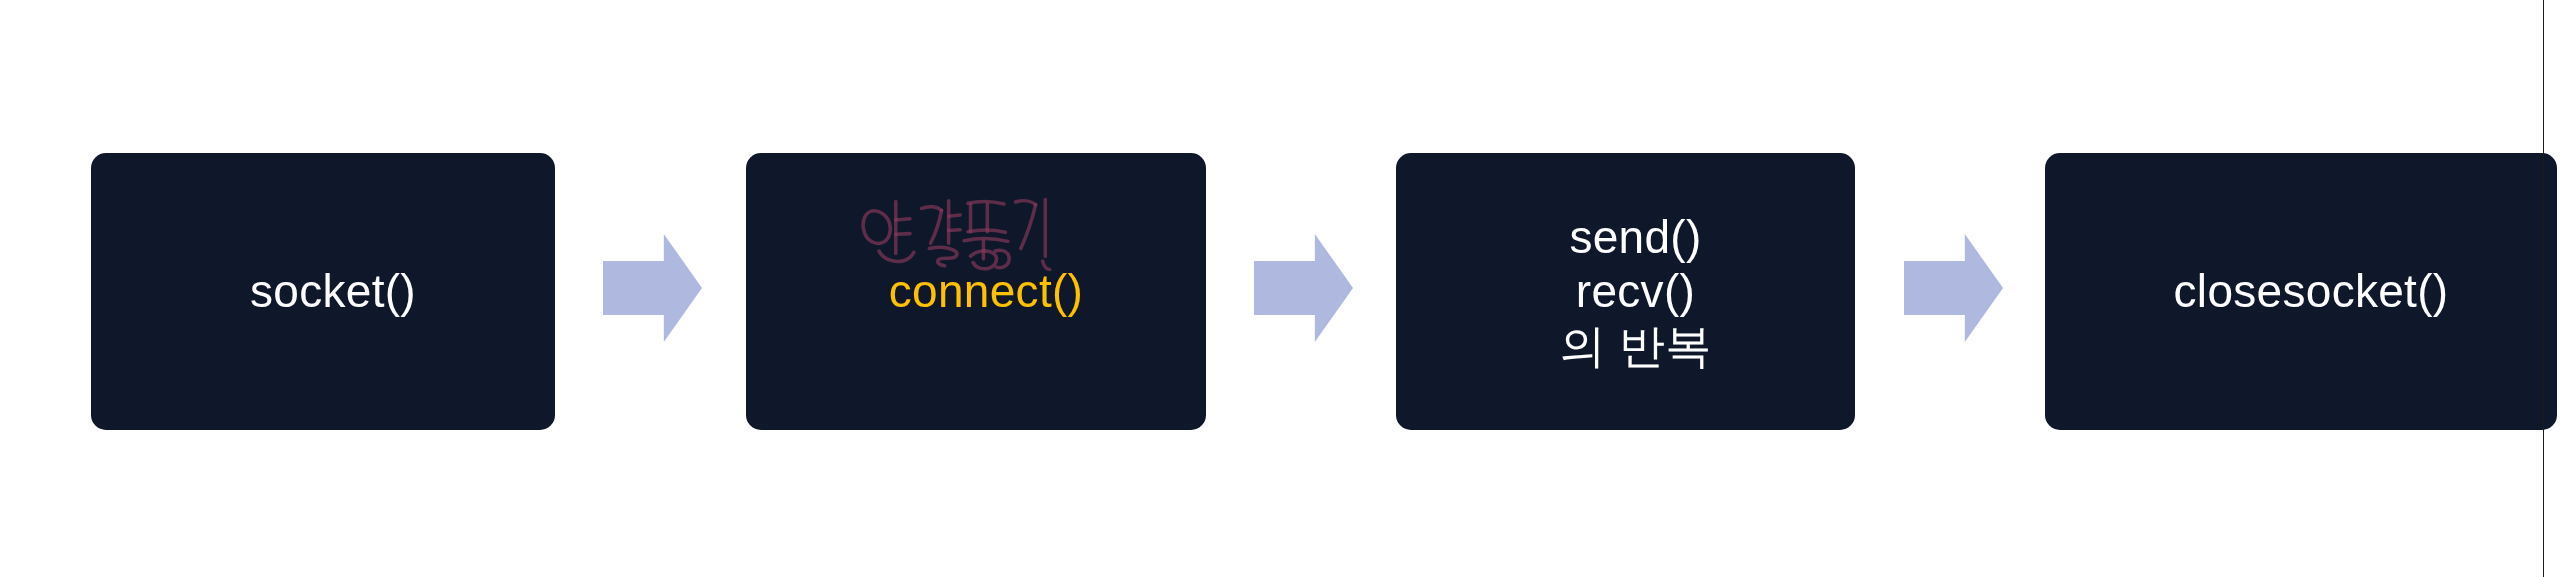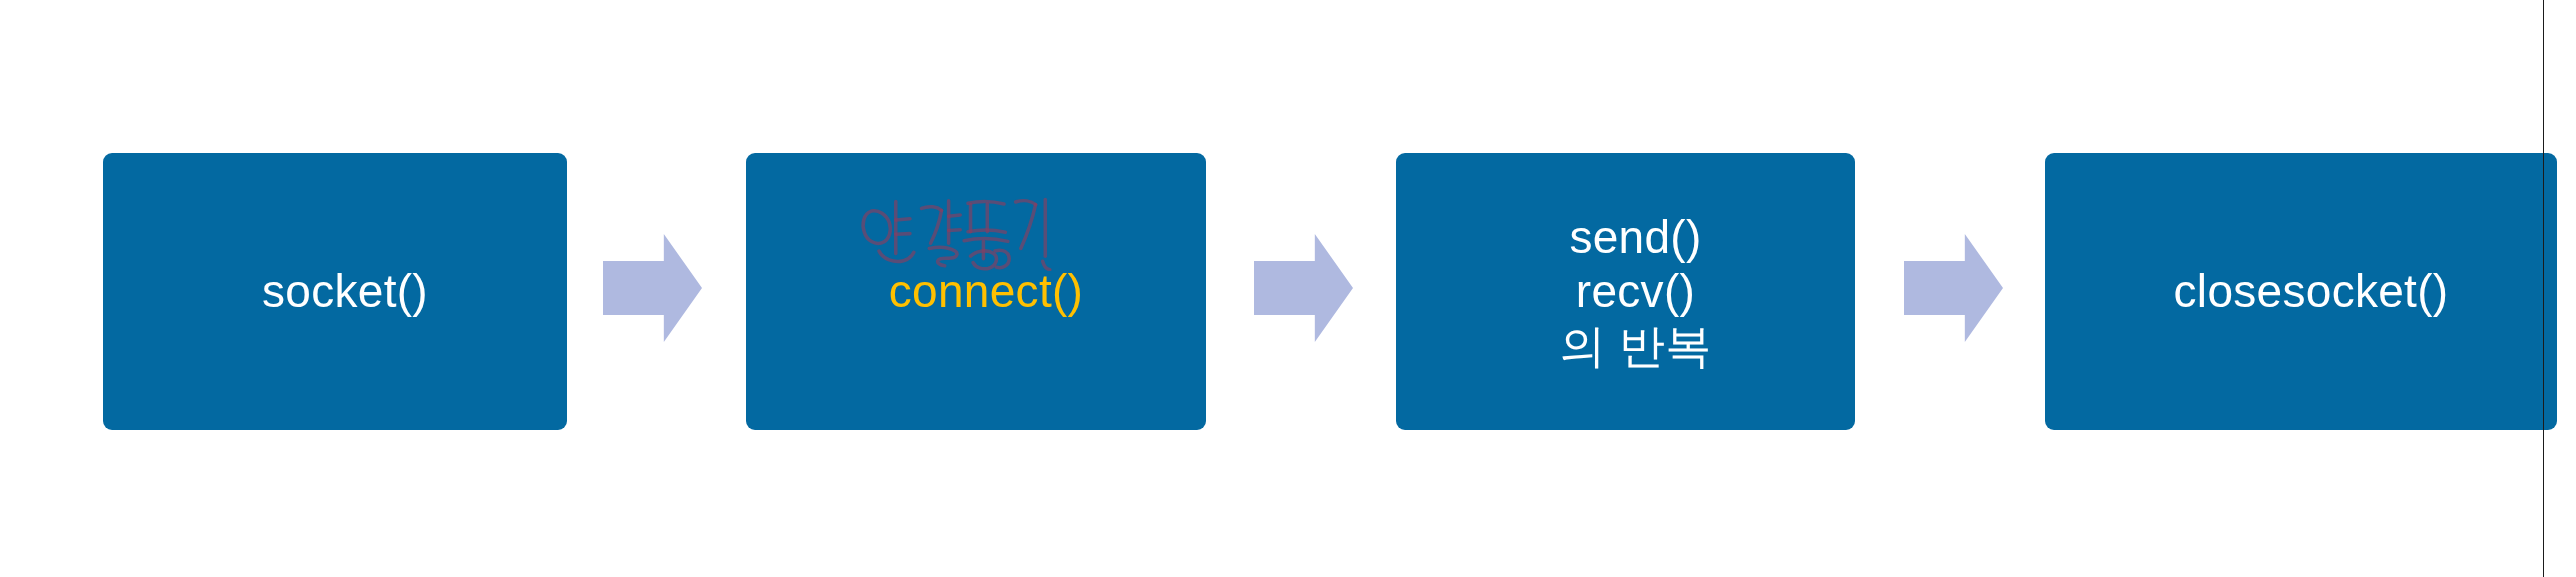--- a/index.html
+++ b/index.html
@@ -27,40 +27,40 @@
     width: 1.3px;
     height: 577px;
     background: #1b1b1b;
   }
 
   
   .node {
     position: absolute;
     top: 153px;
     height: 277px;
-    background: #0369a1;
-    border-radius: 9px;
+    background: #0f172a;
+    border-radius: 15px;
     display: flex;
     align-items: center;
     justify-content: center;
     box-sizing: border-box;
     padding-left: 20px;
   }
   .node-label {
     text-align: center;
     color: #ffffff;
     font-size: 46px;
     font-weight: 400;
     line-height: 1.18;
     letter-spacing: 0.3px;
     white-space: pre-line;
   }
   .node-label.accent { color: #FFC000; }
 
-  .node-1 { left: 103px;  width: 464px; }
+  .node-1 { left: 91px;  width: 464px; }
   .node-2 { left: 746px; width: 460px; }
   .node-3 { left: 1396px; width: 459px; }
   .node-4 { left: 2045px; width: 512px; }
 
   
   .node-2 { flex-direction: column; justify-content: center; }
 
   
   .arrow {
     position: absolute;

